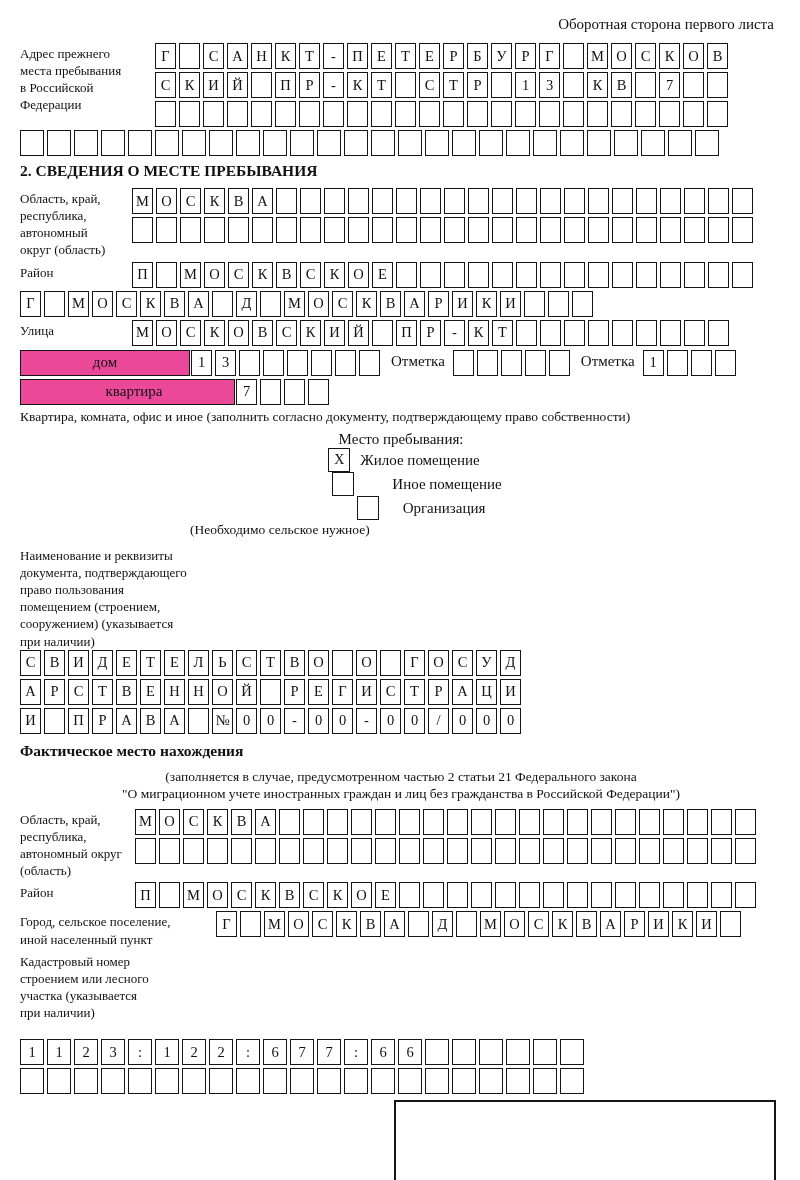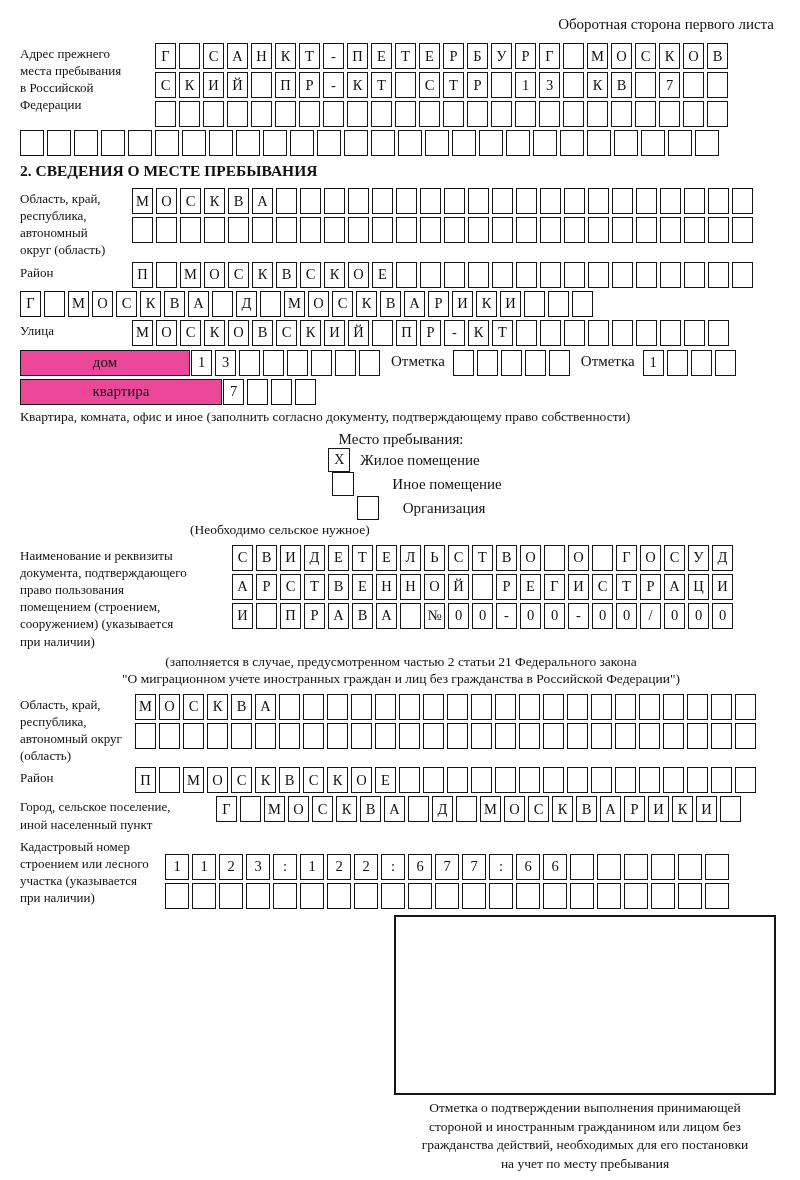--- a/index.html
+++ b/index.html
@@ -19,29 +19,29 @@
   .rows{display:flex;flex-direction:column;gap:3px;}
   .cells{display:flex;}
   .cell{width:19px;height:24px;border:1.6px solid #151515;margin-right:3px;display:flex;align-items:center;justify-content:center;font-size:14.5px;flex:0 0 auto;background:#fff;}
   .wide .cell{width:22px;}
   .fullrow{margin:2px 0 2px 0;}
   .caption{font-size:13.5px;line-height:1.3;margin:1px 0 6px 0;}
   .center{text-align:center;}
   .sec-title{font-weight:bold;font-size:15.5px;text-align:left;margin:6px 0 8px 0;}
   .namedbox{border:1.6px solid #151515;height:24px;display:flex;align-items:center;justify-content:center;font-size:15px;margin-right:1px;background:#ec4899;}
   .dom-box{width:168px;}
-  .kv-box{width:200px;}
+  .kv-box{width:200px;padding-left:13px;}
   .inline-lbl{font-size:15px;padding:3px 8px 0 8px;white-space:nowrap;}
   .stay-row{display:flex;align-items:center;margin:4px 0 0 0;font-size:15px;flex-direction:column;}
   .stay-opt{display:flex;align-items:center;}
   .chk{width:20px;height:22px;border:1.6px solid #151515;display:flex;align-items:center;justify-content:center;font-size:14px;margin:0 10px 0 6px;}
   .mark-wrap{margin-left:374px;width:382px;}
   .mark-box{border:2px solid #151515;height:176px;background:#fff;}
   .mark-caption{font-size:13.5px;line-height:1.4;text-align:center;margin-top:4px;}
-  .mt2{margin-top:2px;} .mt4{margin-top:4px;} .mt6{margin-top:6px;} .mt8{margin-top:8px;}
+  .mt2{margin-top:2px;flex-direction:column;} .mt4{margin-top:4px;} .mt6{margin-top:6px;} .mt8{margin-top:8px;}
 </style>
 </head>
 <body>
 
 <div class="page">
 
   <div class="hdr-note">Оборотная сторона первого листа</div>
 
   <div class="row">
     <div class="lbl lbl-a pre">Адрес прежнего
@@ -447,20 +447,21 @@
           <span class="cell">0</span>
           <span class="cell">0</span>
           <span class="cell">/</span>
           <span class="cell">0</span>
           <span class="cell">0</span>
           <span class="cell">0</span>
         </div>
     </div>
   </div>
 
+  <div class="sec-title mt8">Фактическое место нахождения</div>
   <div class="caption center pre">(заполняется в случае, предусмотренном частью 2 статьи 21 Федерального закона
 "О миграционном учете иностранных граждан и лиц без гражданства в Российской Федерации")</div>
 
   <div class="row mt4">
     <div class="lbl lbl-c pre">Область, край,
 республика,
 автономный округ
 (область)</div>
     <div class="rows">
       <div class="cells">

